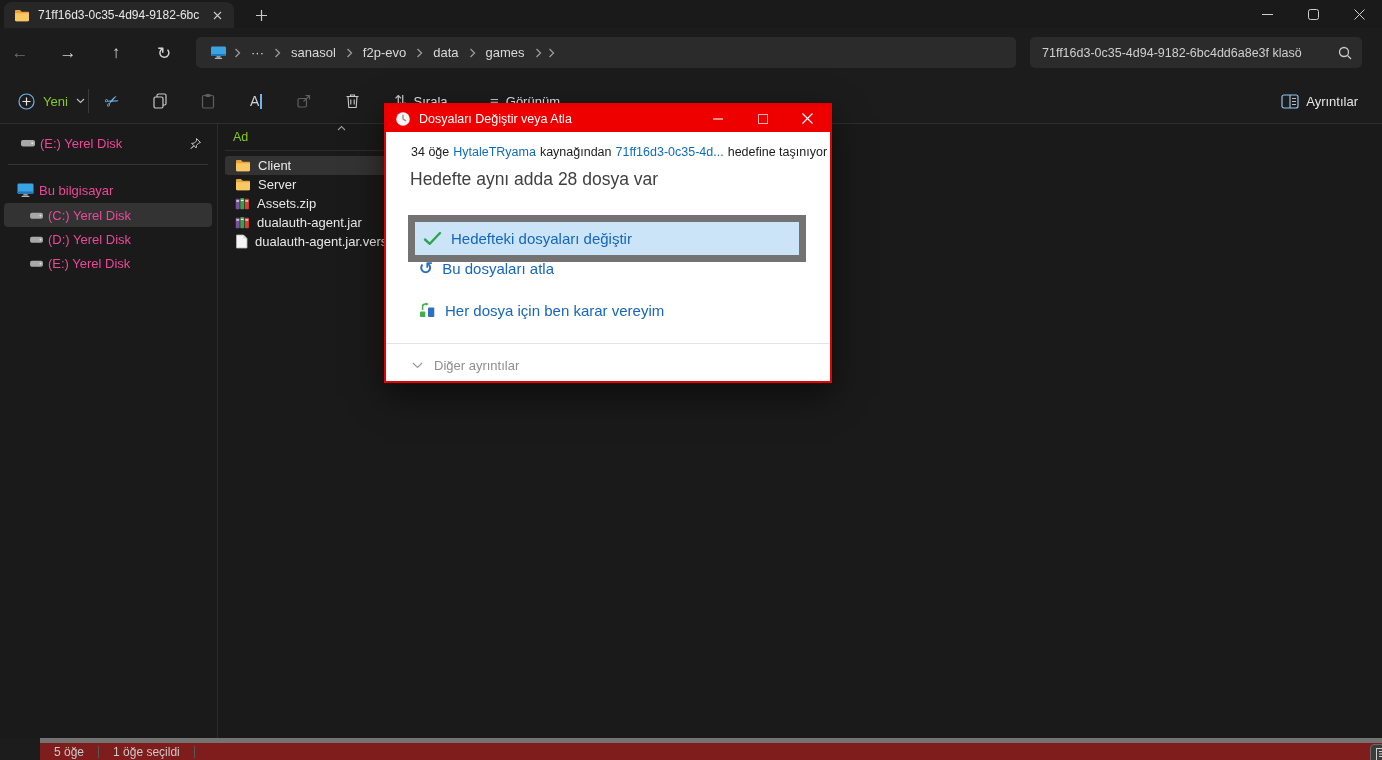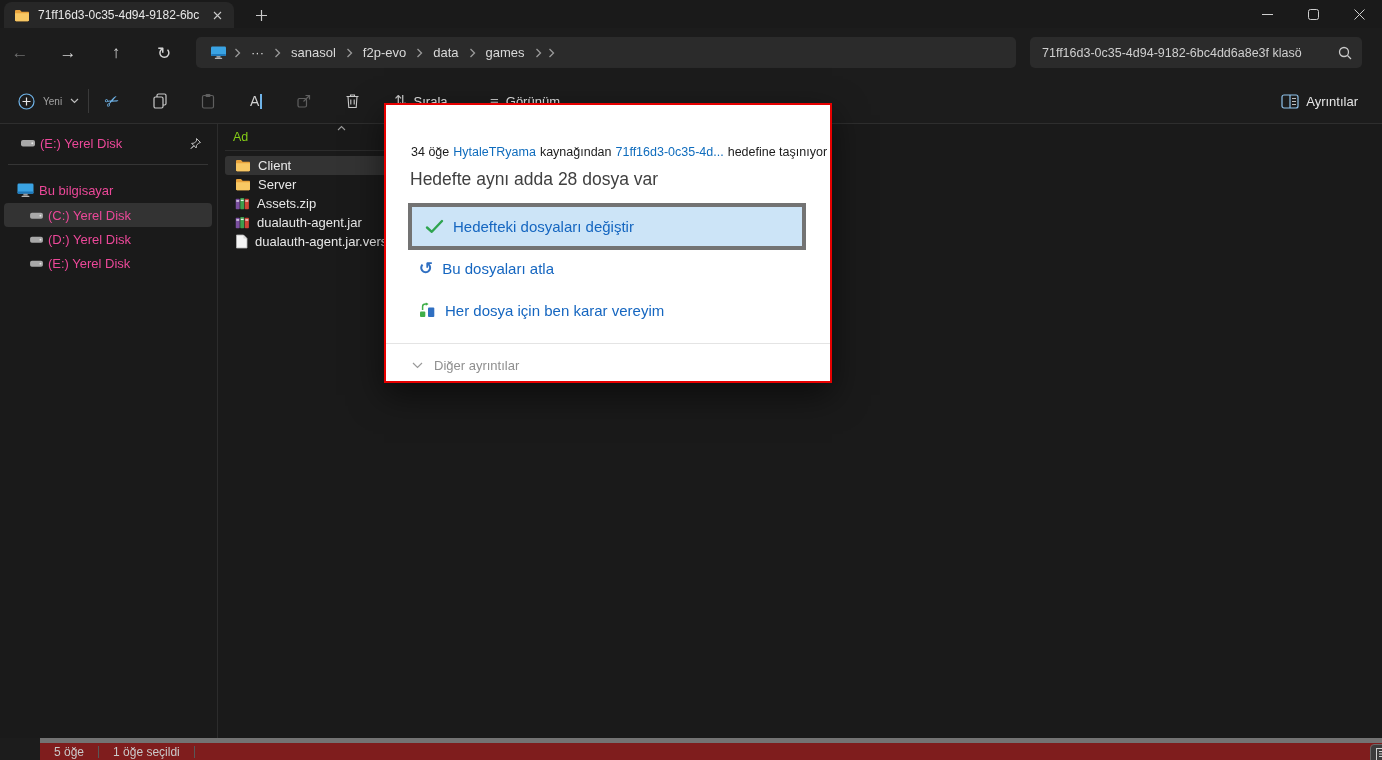--- a/index.html
+++ b/index.html
@@ -28,21 +28,21 @@
   .crumb-sep { display:flex; align-items:center; padding:0 3px; }
   .searchbox { position:absolute; left:1030px; top:9px; width:332px; height:31px; background:#2b2b2b;
     border-radius:5px; display:flex; align-items:center; padding:0 10px 0 12px; }
   .search-text { font-size:12.5px; color:#cfcfcf; white-space:nowrap; overflow:hidden; flex:1; }
 
   
   .toolbar { position:absolute; left:0; top:78px; width:1382px; height:46px; background:#1c1c1c;
     border-bottom:1px solid #2e2e2e; }
   .tb-new { position:absolute; left:8px; top:7px; height:32px; display:flex; align-items:center; gap:8px;
     padding:0 10px; border-radius:4px; }
-  .tb-new-label { font-size:10px; color:#a3a3a3; }
+  .tb-new-label { font-size:13px; color:#84cc16; }
   .tb-sep { position:absolute; left:88px; top:11px; width:1px; height:24px; background:#3a3a3a; }
   .tb-btn { position:absolute; top:7px; width:36px; height:32px; display:flex; align-items:center; justify-content:center; border-radius:4px; }
   .cut-glyph { font-size:17px; color:#6fb3e8; transform:rotate(-25deg); display:inline-block; }
   .rename-ic { display:flex; align-items:center; gap:1px; }
   .rename-a { font-size:14px; color:#d0d0d0; }
   .rename-cursor { width:1.5px; height:15px; background:#6fb3e8; display:inline-block; }
   .tb-text-btn { position:absolute; top:7px; height:32px; display:flex; align-items:center; gap:7px; padding:0 8px; border-radius:4px; }
   .tb-text-label { font-size:13px; color:#e6e6e6; }
   .tb-glyph { font-size:15px; color:#c9c9c9; }
   .tb-details { position:absolute; right:16px; top:7px; height:32px; display:flex; align-items:center; gap:7px; padding:0 8px; border-radius:4px; }
@@ -79,22 +79,22 @@
   .dialog { position:absolute; left:384px; top:103px; width:448px; height:280px; background:#ffffff;
     border:2px solid #e60000; box-shadow:0 12px 32px rgba(0,0,0,.55); z-index:100; }
   .dlg-titlebar { position:absolute; left:0; top:0; width:444px; height:27px; background:#ee0000;
     display:flex; align-items:center; padding-left:9px; gap:8px; }
   .dlg-title { font-size:12.5px; color:#ffffff; }
   .dlg-btns { position:absolute; right:0; top:0; height:27px; display:flex; }
   .dlg-btn { width:45px; height:27px; display:flex; align-items:center; justify-content:center; }
   .dlg-msg { position:absolute; left:25px; top:40px; font-size:12.5px; color:#1b1b1b; white-space:nowrap; display:flex; gap:4px; }
   .dlg-link { color:#0f6cbd; }
   .dlg-subtitle { position:absolute; left:24px; top:64px; font-size:17.5px; color:#404040; }
-  .opt-box { position:absolute; left:22px; top:98px; width:398px; height:47px; background:#cce4f7;
-    border:4px solid #737373; display:flex; align-items:center; gap:9px; padding-left:13px; }
+  .opt-box { position:absolute; left:22px; top:110px; width:398px; height:47px; background:#cce4f7;
+    border:7px solid #737373; display:flex; align-items:center; gap:9px; padding-left:8px; }
   .opt-row { position:absolute; left:33px; height:26px; display:flex; align-items:center; gap:9px; }
   .opt-label { font-size:15px; color:#1566c0; }
   .skip-glyph { font-size:17px; font-weight:bold; color:#2f6fc1; line-height:1; }
   .dlg-hr { position:absolute; left:0; top:238px; width:444px; height:1px; background:#e4e4e4; }
   .dlg-more { position:absolute; left:26px; top:248px; height:24px; display:flex; align-items:center; gap:11px; }
   .dlg-more-label { font-size:13px; color:#8f8f8f; }
   svg { display:block; }
 </style>
 </head>
 <body>
@@ -398,20 +398,44 @@
       <div class="sb-toggle">
         <svg width="13" height="13" viewBox="0 0 13 13">
             <rect x="0.5" y="0.5" width="12" height="12" fill="none" stroke="#cfcfcf" stroke-width="1"></rect>
             <rect x="3" y="3" width="7" height="7" fill="#cfcfcf"></rect>
           </svg>
       </div>
     </div>
   </div>
 
   <div class="dialog">
+    <div class="dlg-titlebar">
+      <svg width="16" height="16" viewBox="0 0 16 16">
+        <circle cx="8" cy="8" r="6.8" fill="#f5f5f5"></circle>
+        <path d="M8 4.2V8l2.6 1.6" stroke="#8a8a8a" stroke-width="1.3" fill="none" stroke-linecap="round"></path>
+      </svg>
+      <span class="dlg-title">Dosyaları Değiştir veya Atla</span>
+      <div class="dlg-btns">
+        <div class="dlg-btn">
+          <svg width="10" height="10" viewBox="0 0 10 10">
+              <path d="M0 5h10" stroke="#ffffff" stroke-width="1.1"></path>
+            </svg>
+        </div>
+        <div class="dlg-btn">
+          <svg width="10" height="10" viewBox="0 0 10 10">
+              <rect x="0.5" y="0.5" width="9" height="9" fill="none" stroke="rgba(255,255,255,0.7)" stroke-width="1"></rect>
+            </svg>
+        </div>
+        <div class="dlg-btn">
+          <svg width="11" height="11" viewBox="0 0 11 11">
+              <path d="M0.5 0.5l10 10M10.5 0.5l-10 10" stroke="#ffffff" stroke-width="1.1"></path>
+            </svg>
+        </div>
+      </div>
+    </div>
 
     <div class="dlg-msg">
       <span>34 öğe</span>
       <span class="dlg-link">HytaleTRyama</span>
       <span>kaynağından</span>
       <span class="dlg-link">71ff16d3-0c35-4d...</span>
       <span>hedefine taşınıyor</span>
     </div>
 
     <div class="dlg-subtitle">Hedefte aynı adda 28 dosya var</div>

